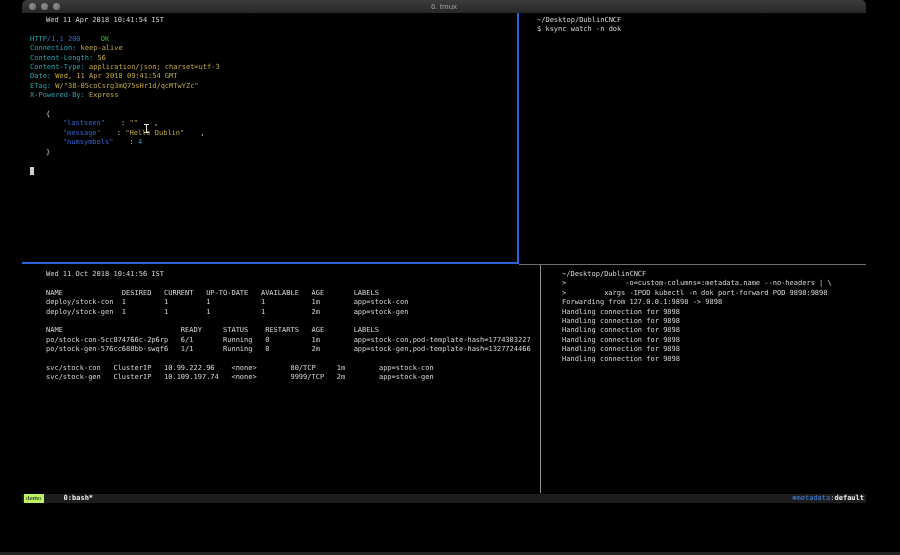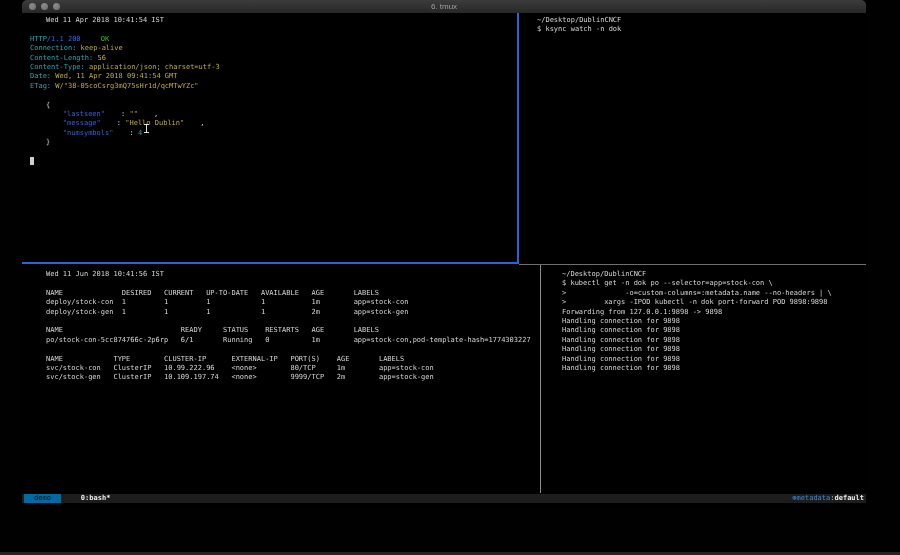--- a/index.html
+++ b/index.html
@@ -46,21 +46,21 @@
   .pane-tr { left:499px; top:16px;  width:344px; height:244px; }
   .pane-bl { left:8px;   top:270px; width:508px; height:222px; }
   .pane-br { left:524px; top:270px; width:318px; height:222px; }
 
   .statusbar {
     position:absolute; left:0; right:0; top:494px; height:9px;
     background:#1d1d1d; display:flex; align-items:center;
     justify-content:space-between; font-size:7px; line-height:9px; padding:0 2px;
   }
   .status-left, .status-right { display:flex; align-items:center; }
-  .session-badge { background:#0369a1; color:#081018; padding:0 10px; }
+  .session-badge { background:#bef264; color:#081018; padding:0 2px;font-family:Liberation Serif, serif; }
   .window-tab { color:#ececec; font-weight:bold; margin-left:20px; }
   .kube-icon, .kube-context { color:#3f86e0; }
   .kube-sep { color:#c9c9c9; }
   .kube-ns { color:#ececec; font-weight:bold; }
 
   .ibeam { position:absolute; left:124px; top:124px; width:1px; height:9px; background:#e2e2e2; }
   .ibeam::before, .ibeam::after { content:""; position:absolute; left:-2px; width:5px; height:1px; background:#e2e2e2; }
   .ibeam::before { top:0; } .ibeam::after { bottom:0; }
 
   .dock-edge { position:absolute; left:0; right:0; bottom:0; height:3px; background:#242424; }
@@ -82,56 +82,56 @@
 
     <div class="pane pane-tl">
         <div class="tline"><span class="c-white">Wed 11 Apr 2018 10:41:54 IST</span></div>
         <div class="tline"> </div>
         <div class="tline"><span class="c-cyan">HTTP</span><span class="c-blue">/1.1 200</span><span class="c-white"> </span><span class="c-green">OK</span></div>
         <div class="tline"><span class="c-cyan">Connection:</span><span class="c-yellow"> keep-alive</span></div>
         <div class="tline"><span class="c-cyan">Content-Length:</span><span class="c-yellow"> 56</span></div>
         <div class="tline"><span class="c-cyan">Content-Type:</span><span class="c-yellow"> application/json; charset=utf-3</span></div>
         <div class="tline"><span class="c-cyan">Date:</span><span class="c-yellow"> Wed, 11 Apr 2018 09:41:54 GMT</span></div>
         <div class="tline"><span class="c-cyan">ETag:</span><span class="c-yellow"> W/"38-05coCsrg3mQ75sHr1d/qcMTwYZc"</span></div>
+        <div class="tline"><span class="c-cyan">X-Powered-By:</span><span class="c-yellow"> Express</span></div>
         <div class="tline"> </div>
         <div class="tline"><span class="c-white">{</span></div>
         <div class="tline"><span class="c-white">    </span><span class="c-blue">"lastseen"</span><span class="c-white">: </span><span class="c-yellow">""</span><span class="c-white">,</span></div>
         <div class="tline"><span class="c-white">    </span><span class="c-blue">"message"</span><span class="c-white">: </span><span class="c-yellow">"Hello Dublin"</span><span class="c-white">,</span></div>
         <div class="tline"><span class="c-white">    </span><span class="c-blue">"numsymbols"</span><span class="c-white">: </span><span class="c-cyan">4</span></div>
         <div class="tline"><span class="c-white">}</span></div>
         <div class="tline"> </div>
         <div class="tline"><span class="c-cursor"> </span></div>
       </div>
     <div class="vdiv-top"></div>
     <div class="pane pane-tr">
         <div class="tline"><span class="c-white">~/Desktop/DublinCNCF</span></div>
         <div class="tline"><span class="c-white">$ ksync watch -n dok</span></div>
       </div>
 
     <div class="hdiv-active"></div>
     <div class="hdiv-normal"></div>
 
     <div class="pane pane-bl">
-        <div class="tline"><span class="c-white">Wed 11 Jun 2018 10:41:56 IST</span></div>
+        <div class="tline"><span class="c-white">Wed 11 Oct 2018 10:41:56 IST</span></div>
         <div class="tline"> </div>
         <div class="tline"><span class="c-white">NAME              DESIRED   CURRENT   UP-TO-DATE   AVAILABLE   AGE       LABELS</span></div>
         <div class="tline"><span class="c-white">deploy/stock-con  1         1         1            1           1m        app=stock-con</span></div>
         <div class="tline"><span class="c-white">deploy/stock-gen  1         1         1            1           2m        app=stock-gen</span></div>
         <div class="tline"> </div>
         <div class="tline"><span class="c-white">NAME                            READY     STATUS    RESTARTS   AGE       LABELS</span></div>
         <div class="tline"><span class="c-white">po/stock-con-5cc874766c-2p6rp   6/1       Running   0          1m        app=stock-con,pod-template-hash=1774303227</span></div>
+        <div class="tline"><span class="c-white">po/stock-gen-576cc688bb-swqf6   1/1       Running   0          2m        app=stock-gen,pod-template-hash=1327724466</span></div>
         <div class="tline"> </div>
-        <div class="tline"><span class="c-white">NAME            TYPE        CLUSTER-IP      EXTERNAL-IP   PORT(S)    AGE       LABELS</span></div>
         <div class="tline"><span class="c-white">svc/stock-con   ClusterIP   10.99.222.96    &lt;none&gt;        80/TCP     1m        app=stock-con</span></div>
         <div class="tline"><span class="c-white">svc/stock-gen   ClusterIP   10.109.197.74   &lt;none&gt;        9999/TCP   2m        app=stock-gen</span></div>
       </div>
     <div class="vdiv-bottom"></div>
     <div class="pane pane-br">
         <div class="tline"><span class="c-white">~/Desktop/DublinCNCF</span></div>
-        <div class="tline"><span class="c-white">$ kubectl get -n dok po --selector=app=stock-con \</span></div>
         <div class="tline"><span class="c-white">&gt;              -o=custom-columns=:metadata.name --no-headers | \</span></div>
         <div class="tline"><span class="c-white">&gt;         xargs -IPOD kubectl -n dok port-forward POD 9898:9898</span></div>
         <div class="tline"><span class="c-white">Forwarding from 127.0.0.1:9898 -&gt; 9898</span></div>
         <div class="tline"><span class="c-white">Handling connection for 9898</span></div>
         <div class="tline"><span class="c-white">Handling connection for 9898</span></div>
         <div class="tline"><span class="c-white">Handling connection for 9898</span></div>
         <div class="tline"><span class="c-white">Handling connection for 9898</span></div>
         <div class="tline"><span class="c-white">Handling connection for 9898</span></div>
         <div class="tline"><span class="c-white">Handling connection for 9898</span></div>
       </div>

